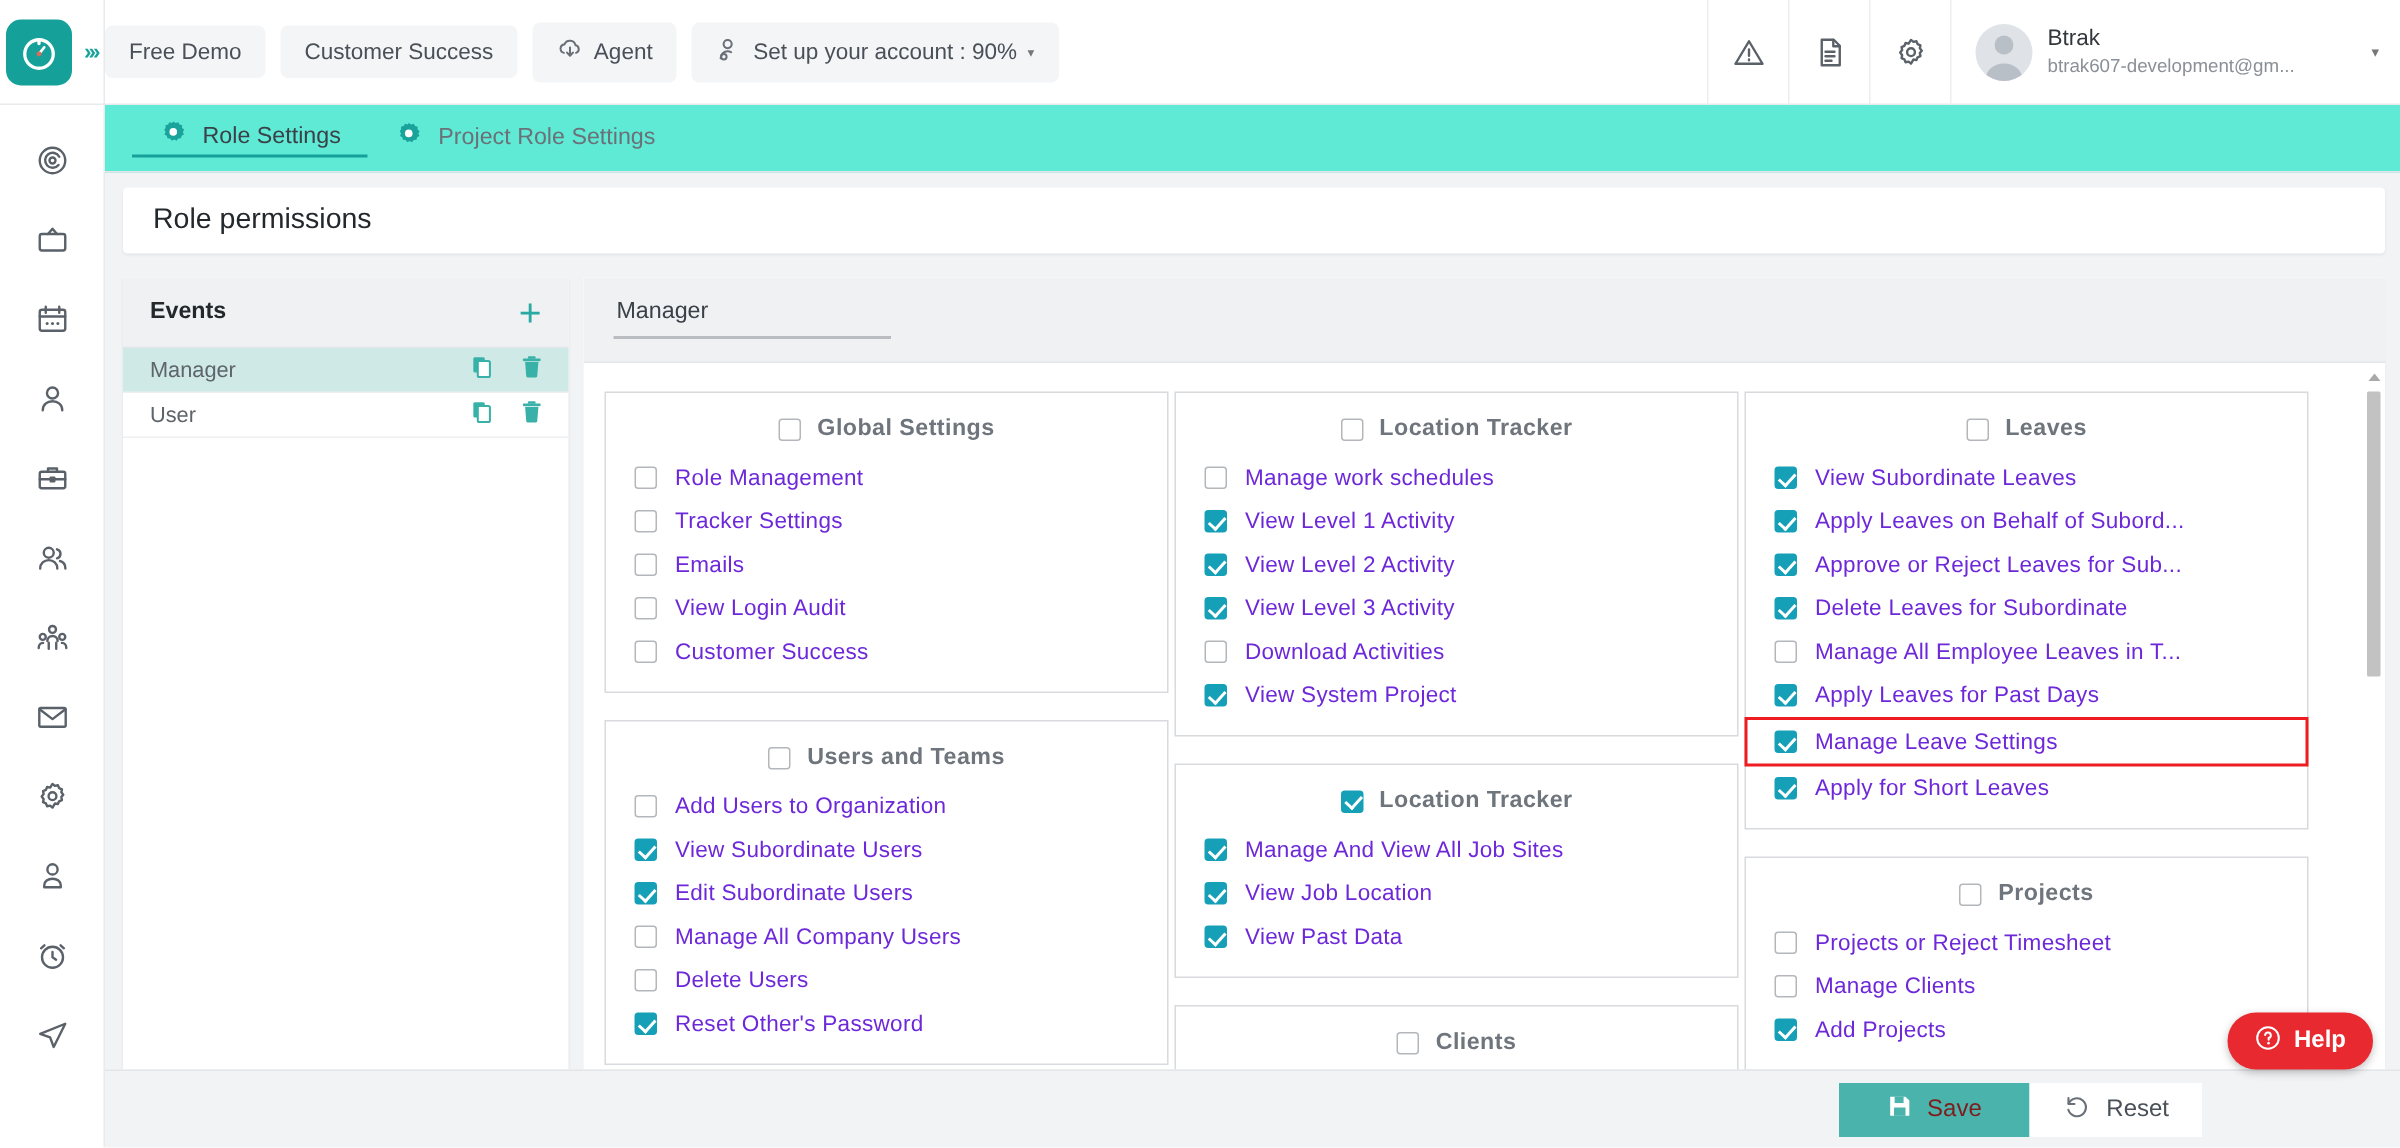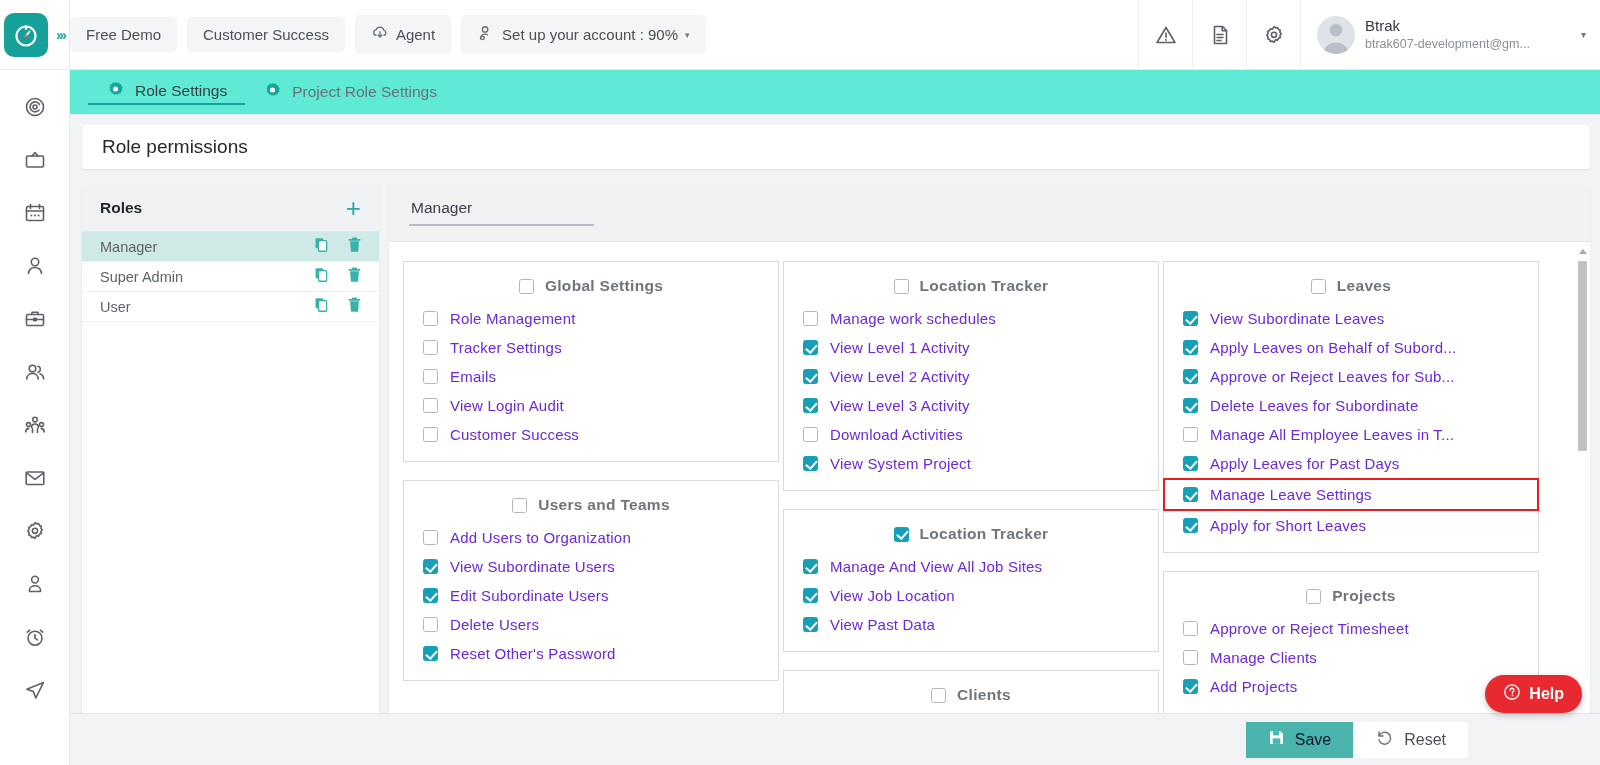--- a/index.html
+++ b/index.html
@@ -135,21 +135,21 @@
   .vscroll .up { top: 2px; border-bottom: 5px solid #a9a9a9; }
   .vscroll .dn { bottom: 2px; border-top: 5px solid #a9a9a9; }
 
   
   .bottombar {
     position: absolute; left: 70px; bottom: 0; width: 1530px; height: 52px;
     background: #f2f3f5; border-top: 1px solid #e3e5e8;
     display: flex; align-items: center; justify-content: flex-end; padding-right: 132px;
   }
   .btn-save {
-    background: #4ab3ac; color: #0f172a; font-size: 16px; height: 36px; padding: 0 22px;
+    background: #4ab3ac; color: #7f1d1d; font-size: 16px; height: 36px; padding: 0 32px;
     display: flex; align-items: center; gap: 10px; cursor: pointer; border: 0;
     font-family: "Liberation Sans", sans-serif;
   }
   .btn-reset {
     background: #fff; color: #4a5057; font-size: 16px; height: 36px; padding: 0 22px;
     display: flex; align-items: center; gap: 10px; cursor: pointer; border: 0;
     font-family: "Liberation Sans", sans-serif;
   }
   .help-fab {
     position: absolute; right: 18px; bottom: 52px; background: #e8292f; color: #fff;
@@ -347,40 +347,26 @@
   </div>
 
   <div class="page-title-bar">
     <span class="page-title">Role permissions</span>
   </div>
 
   <div class="workspace">
 
     <div class="roles-panel">
       <div class="roles-head">
-        <span class="roles-head-title">Roles</span>
+        <span class="roles-head-title">Events</span>
         <span class="plus">+</span>
       </div>
       <div id="roles-list">
           <div class="role-row sel">
             <span class="role-name">Manager</span>
-            <span class="role-acts">
-              <span><svg width="17" height="17" viewBox="0 0 20 20">
-                  <rect x="3" y="2.5" width="9" height="12" rx="1.2" fill="#38b2a8"></rect>
-                  <rect x="6.5" y="5.5" width="9.5" height="12.5" rx="1.2" fill="#fff" stroke="#38b2a8" stroke-width="1.6"></rect>
-                </svg></span>
-              <span><svg width="17" height="19" viewBox="0 0 20 20">
-                  <rect x="7" y="1.8" width="6" height="2" rx="0.7" fill="#38b2a8"></rect>
-                  <rect x="3" y="3.6" width="14" height="2" rx="0.8" fill="#38b2a8"></rect>
-                  <path d="M4.8 6.3h10.4l-.9 11.2a1 1 0 0 1-1 .9H6.7a1 1 0 0 1-1-.9z" fill="#38b2a8"></path>
-                </svg></span>
-            </span>
-          </div>
-          <div class="role-row">
-            <span class="role-name">Super Admin</span>
             <span class="role-acts">
               <span><svg width="17" height="17" viewBox="0 0 20 20">
                   <rect x="3" y="2.5" width="9" height="12" rx="1.2" fill="#38b2a8"></rect>
                   <rect x="6.5" y="5.5" width="9.5" height="12.5" rx="1.2" fill="#fff" stroke="#38b2a8" stroke-width="1.6"></rect>
                 </svg></span>
               <span><svg width="17" height="19" viewBox="0 0 20 20">
                   <rect x="7" y="1.8" width="6" height="2" rx="0.7" fill="#38b2a8"></rect>
                   <rect x="3" y="3.6" width="14" height="2" rx="0.8" fill="#38b2a8"></rect>
                   <path d="M4.8 6.3h10.4l-.9 11.2a1 1 0 0 1-1 .9H6.7a1 1 0 0 1-1-.9z" fill="#38b2a8"></path>
                 </svg></span>
@@ -447,20 +433,24 @@
               <div class="opt">
                 <span class="cb on"></span>
                 <span>View Subordinate Users</span>
               </div>
               <div class="opt">
                 <span class="cb on"></span>
                 <span>Edit Subordinate Users</span>
               </div>
               <div class="opt">
                 <span class="cb"></span>
+                <span>Manage All Company Users</span>
+              </div>
+              <div class="opt">
+                <span class="cb"></span>
                 <span>Delete Users</span>
               </div>
               <div class="opt">
                 <span class="cb on"></span>
                 <span>Reset Other's Password</span>
               </div>
             </div>
           </div>
         <div class="col" id="col2">
             <div class="card">
@@ -557,21 +547,21 @@
                 <span>Apply for Short Leaves</span>
               </div>
             </div>
             <div class="card">
               <div class="card-title">
                 <span class="cb"></span>
                 <span>Projects</span>
               </div>
               <div class="opt">
                 <span class="cb"></span>
-                <span>Approve or Reject Timesheet</span>
+                <span>Projects or Reject Timesheet</span>
               </div>
               <div class="opt">
                 <span class="cb"></span>
                 <span>Manage Clients</span>
               </div>
               <div class="opt">
                 <span class="cb on"></span>
                 <span>Add Projects</span>
               </div>
             </div>

